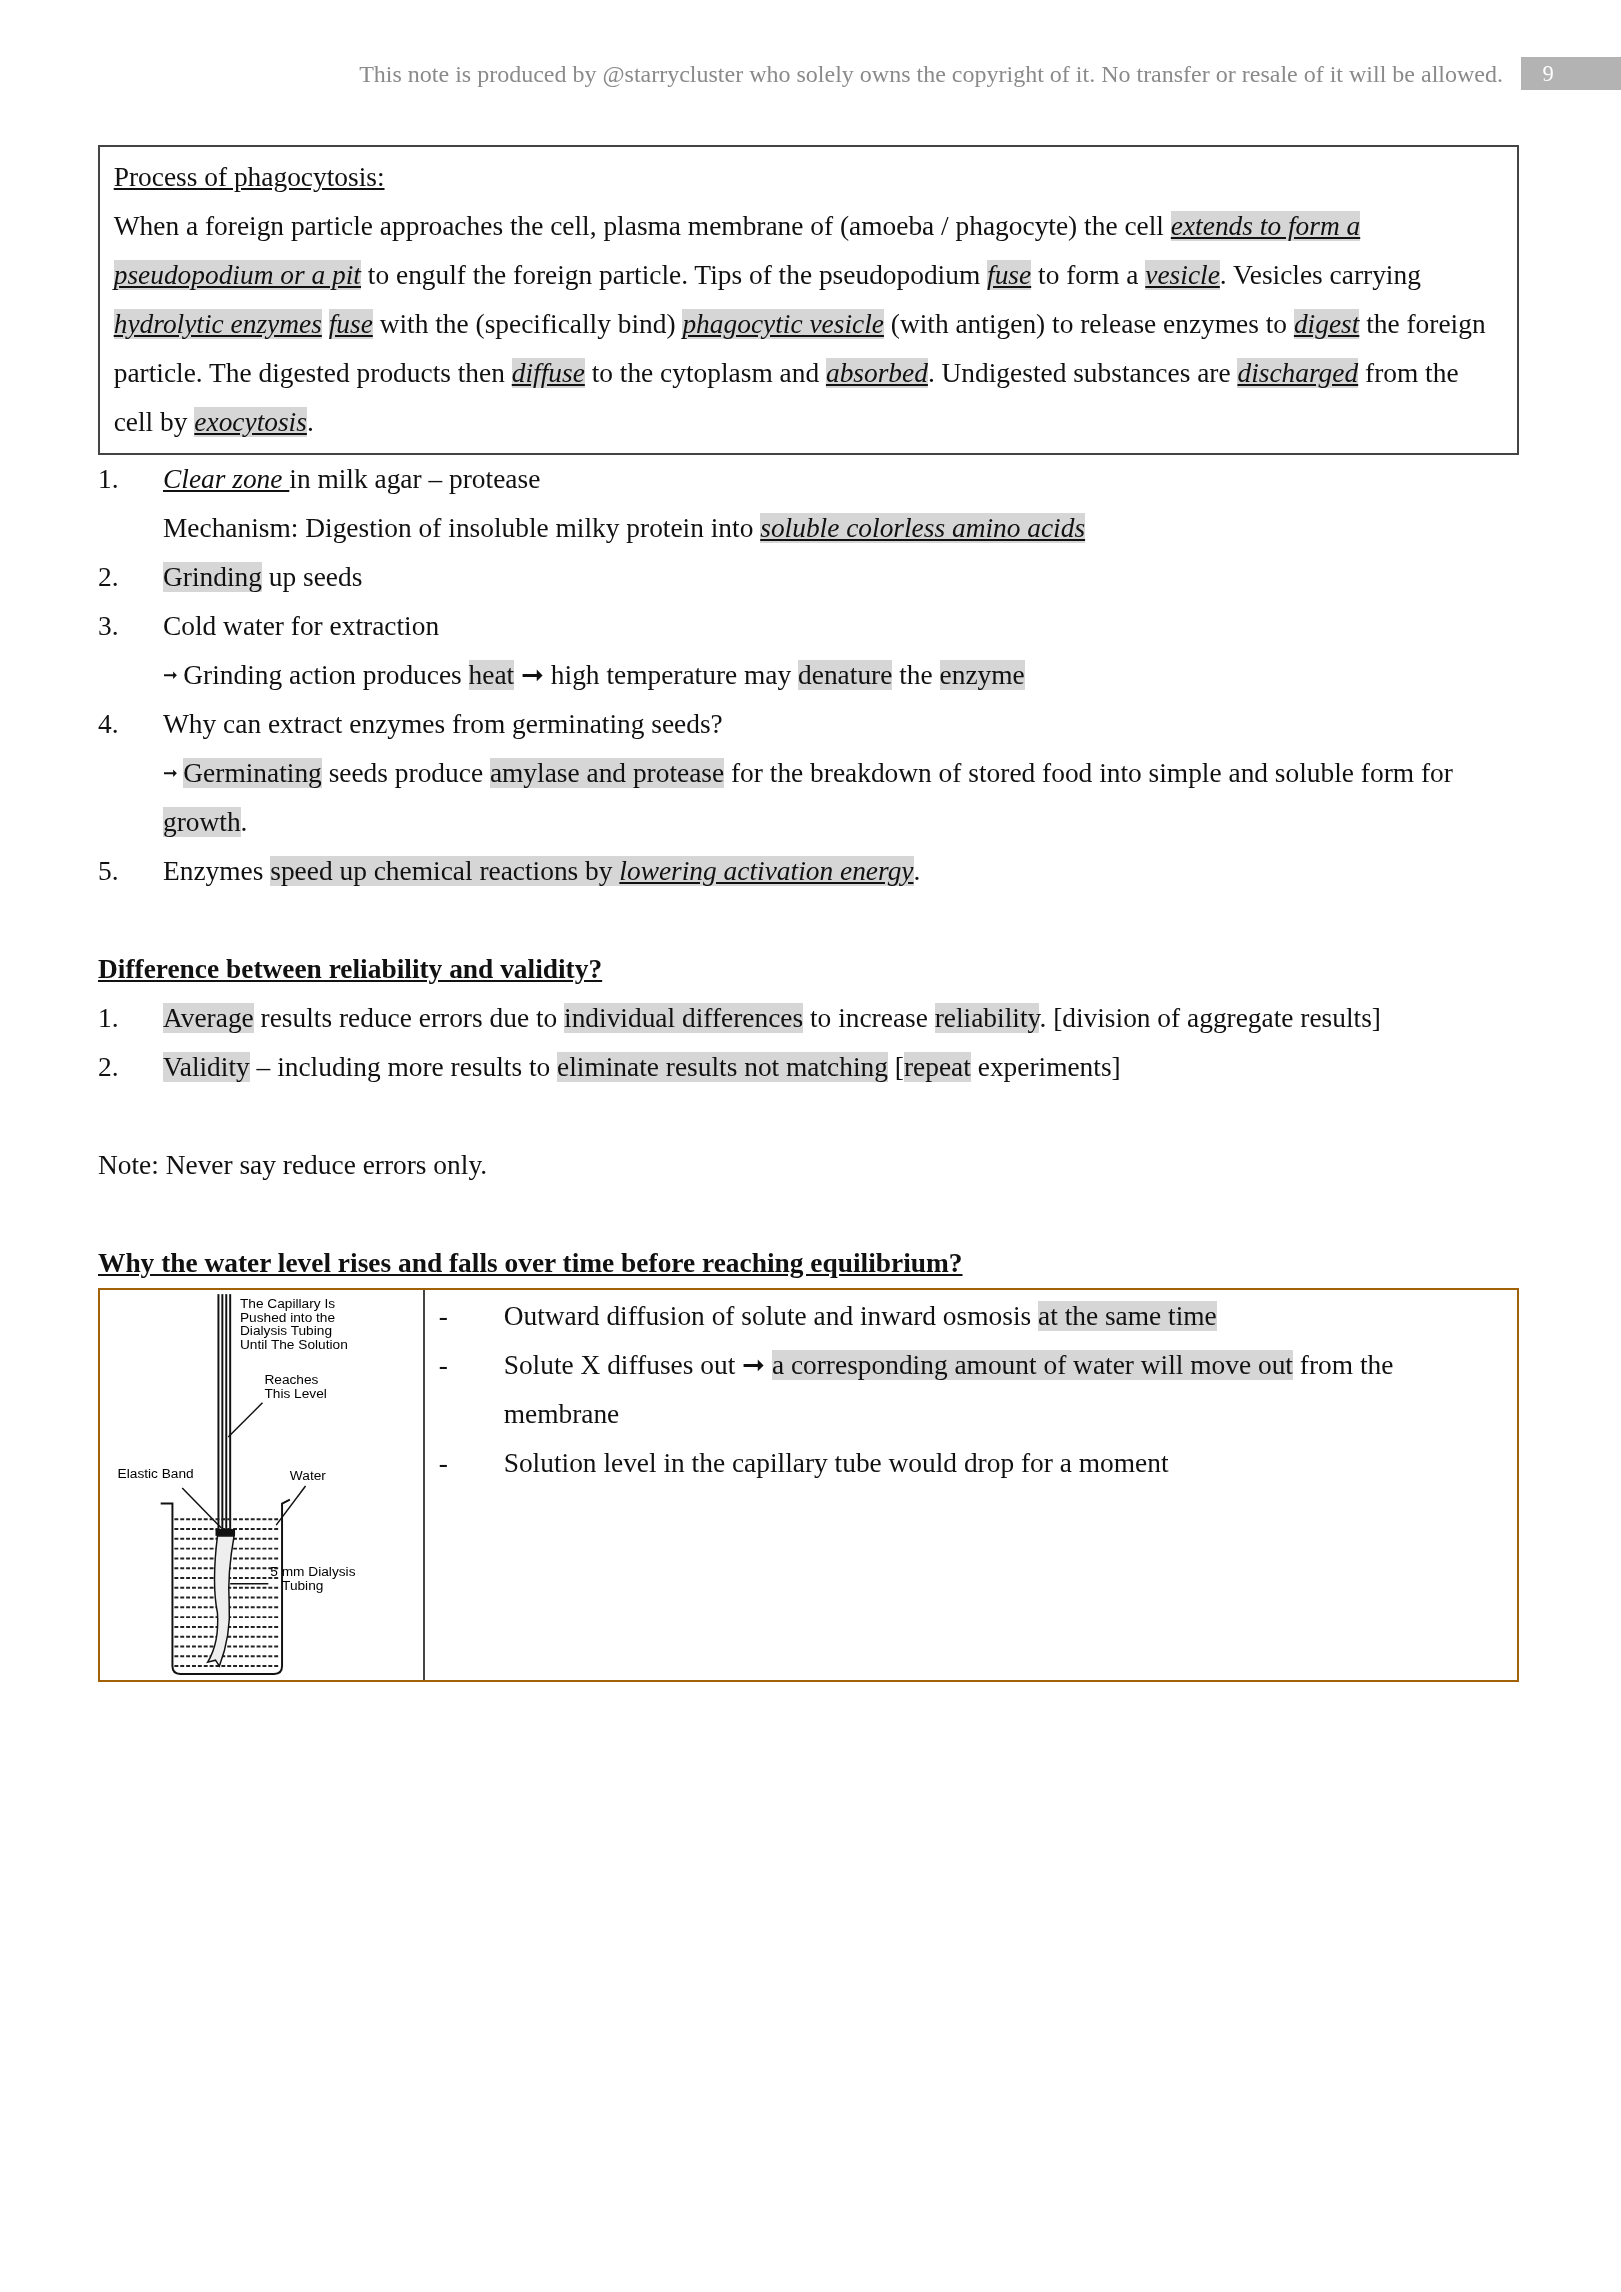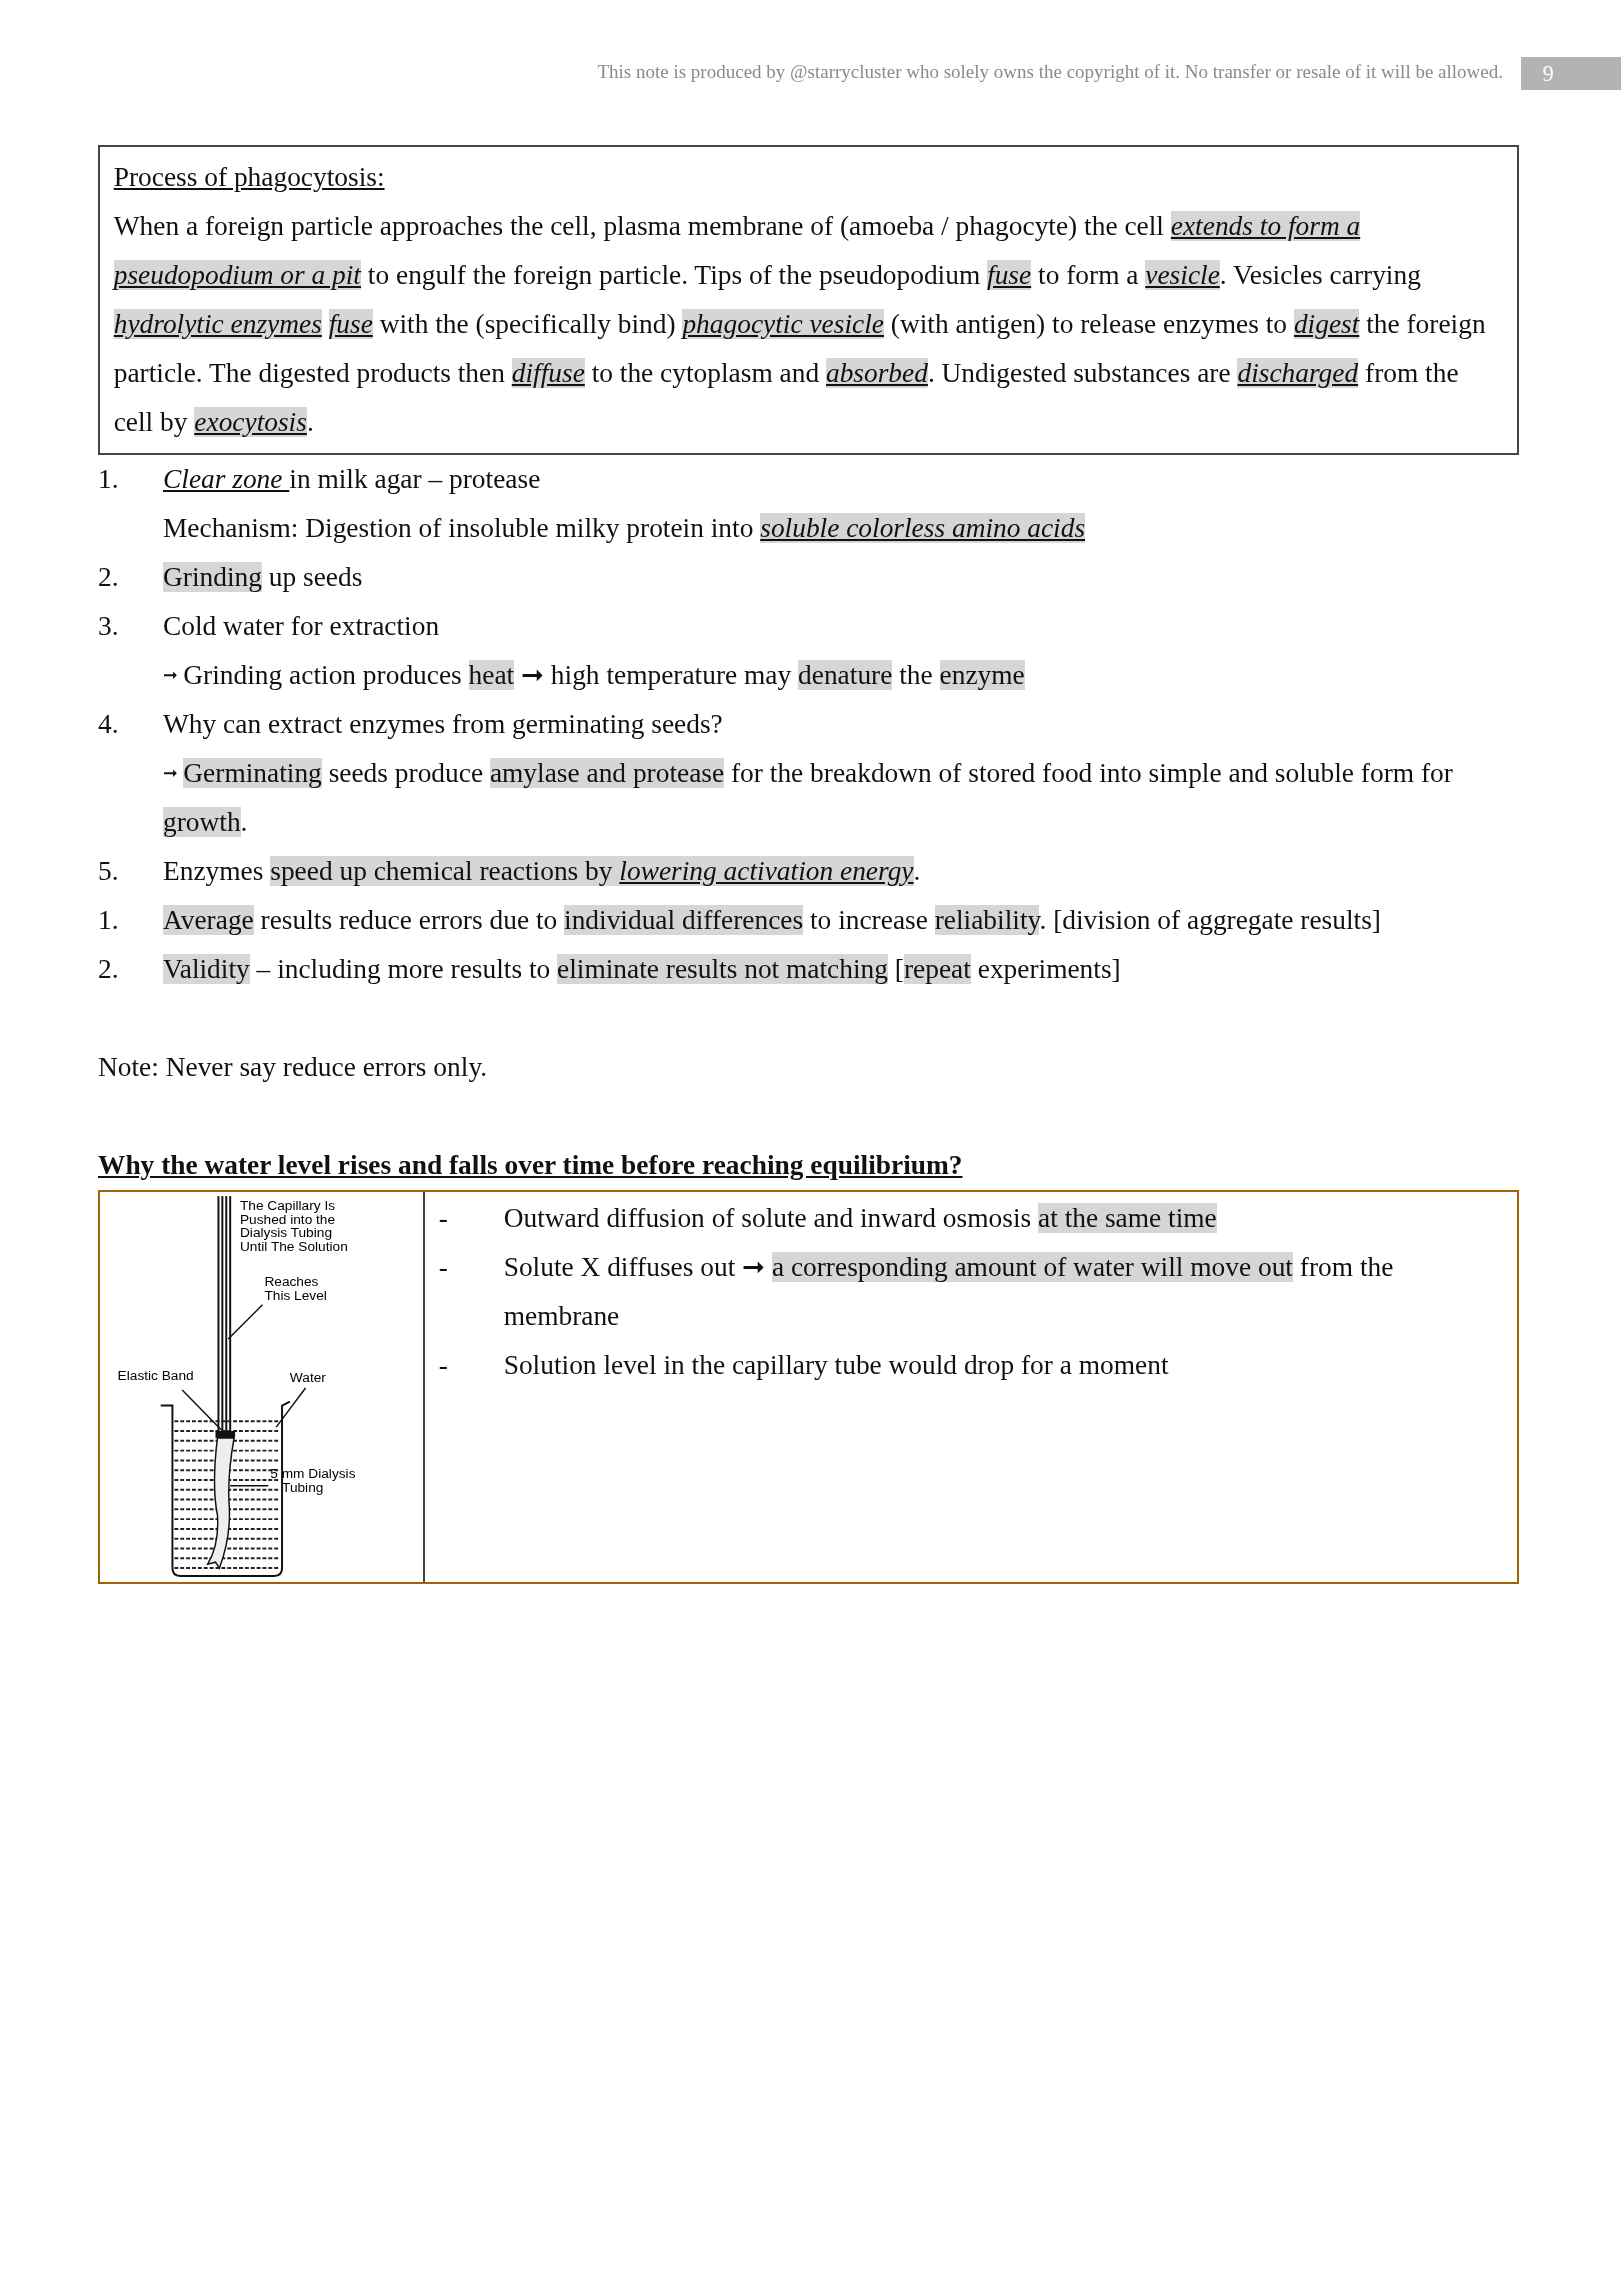--- a/index.html
+++ b/index.html
@@ -1,19 +1,19 @@
 <!DOCTYPE html>
 <html><head>
 <meta charset="utf-8">
 <style>
   html, body { margin: 0; padding: 0; background: #ffffff; }
   body { width: 1621px; height: 2293px; position: relative; overflow: hidden;
          font-family: "Liberation Serif", "DejaVu Serif", serif; color: #111; }
   .header { position: absolute; top: 57px; left: 0; width: 1621px; height: 35px; }
-  .header-text { position: absolute; right: 118px; top: 3.9px; font-size: 19px; color: #8a8a8a; white-space: nowrap; }
+  .header-text { position: absolute; right: 118px; top: 3.9px; font-size: 24px; color: #8a8a8a; white-space: nowrap; }
   .page-num { position: absolute; right: 0; width: 100px; left: 1521px; top: 0; height: 33px; background: #b3b3b3;
               color: #fff; font-size: 22.5px; line-height: 33px; padding-left: 21.6px; box-sizing: border-box; }
   .content { position: absolute; left: 98px; top: 145px; width: 1421px; font-size: 27.4px; line-height: 49px; }
   .box { border: 2px solid #444; padding: 5.9px 13.7px 5.9px 13.7px; }
   .box-title { font-weight: normal; text-decoration: underline; }
   .para { margin: 0; }
   .hl { background: #d6d6d6; }
   .it { font-style: italic; }
   .ul { text-decoration: underline; }
   .section-title { font-weight: bold; text-decoration: underline; margin-top: 49px; }
@@ -63,20 +63,21 @@
       <span class="li-num">4.</span>
       <div><span>Why can extract enzymes from germinating seeds?</span></div>
       <div class="sub-line"><span class="arrow">➞ </span><span class="hl">Germinating</span><span> seeds produce </span><span class="hl">amylase and protease</span><span> for the breakdown of stored food into simple and soluble form for </span><span class="hl">growth</span><span>.</span></div>
     </div>
     <div class="li">
       <span class="li-num">5.</span>
       <div><span>Enzymes </span><span class="hl">speed up chemical reactions by </span><span class="hl it ul">lowering activation energy</span><span>.</span></div>
     </div>
   </div>
 
+  <div class="section-title">Difference between reliability and validity?</div>
   <div class="list">
     <div class="li">
       <span class="li-num">1.</span>
       <div><span class="hl">Average</span><span> results reduce errors due to </span><span class="hl">individual differences</span><span> to increase </span><span class="hl">reliability</span><span>. [division of aggregate results]</span></div>
     </div>
     <div class="li">
       <span class="li-num">2.</span>
       <div><span class="hl">Validity</span><span> – including more results to </span><span class="hl">eliminate results not matching</span><span> [</span><span class="hl">repeat</span><span> experiments]</span></div>
     </div>
   </div>

